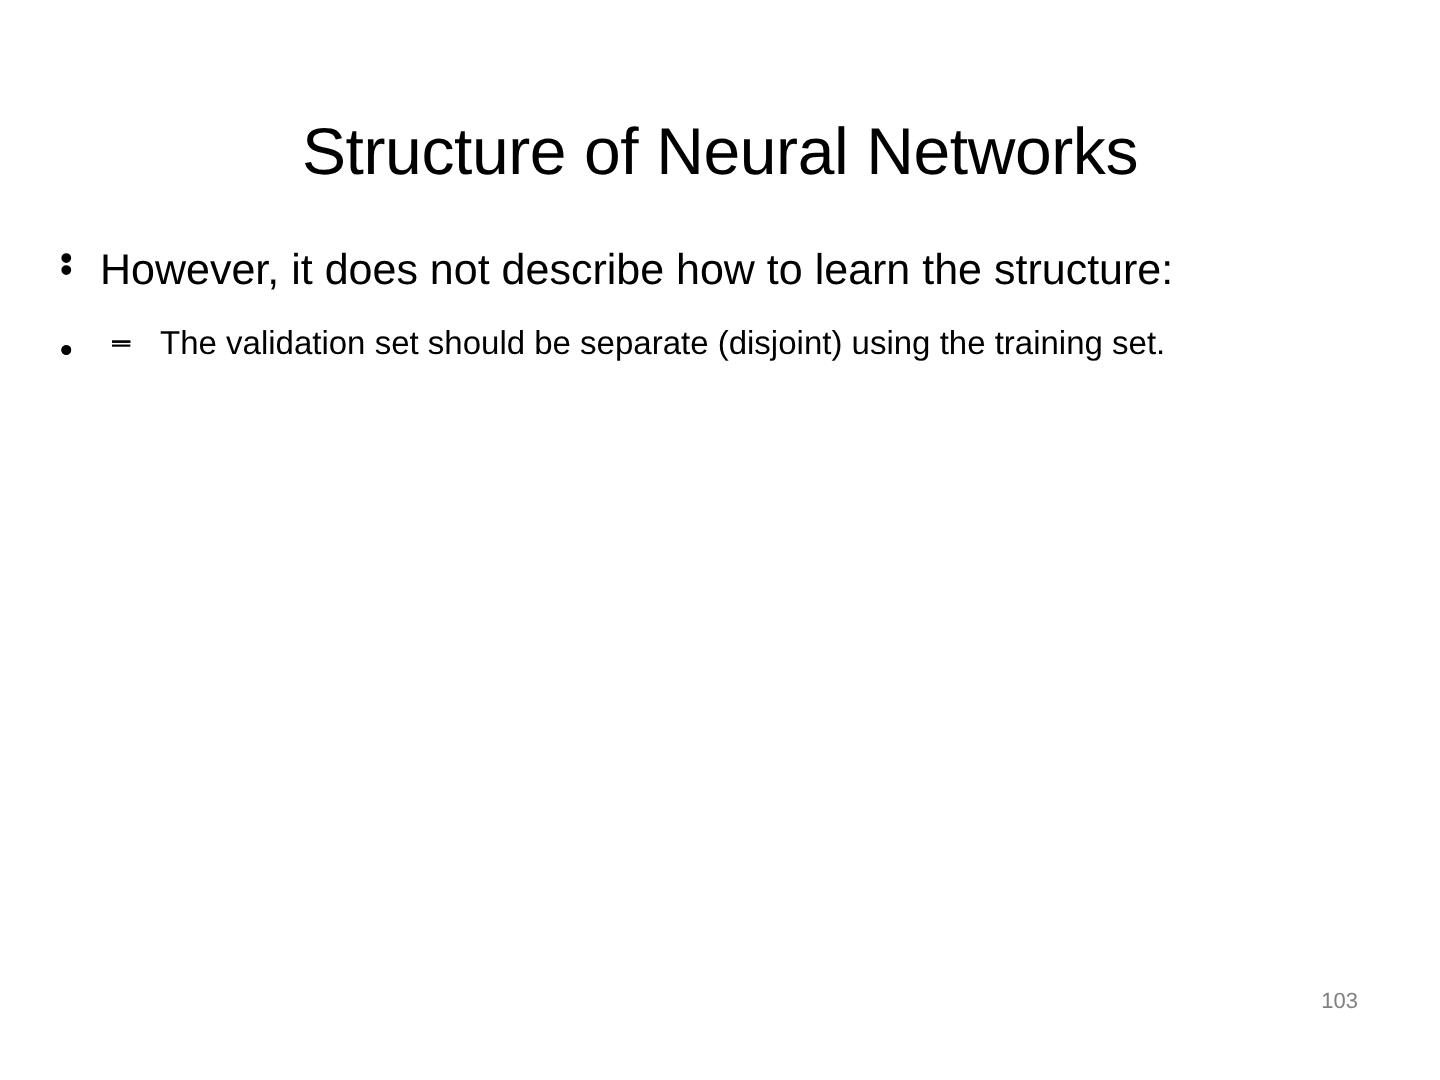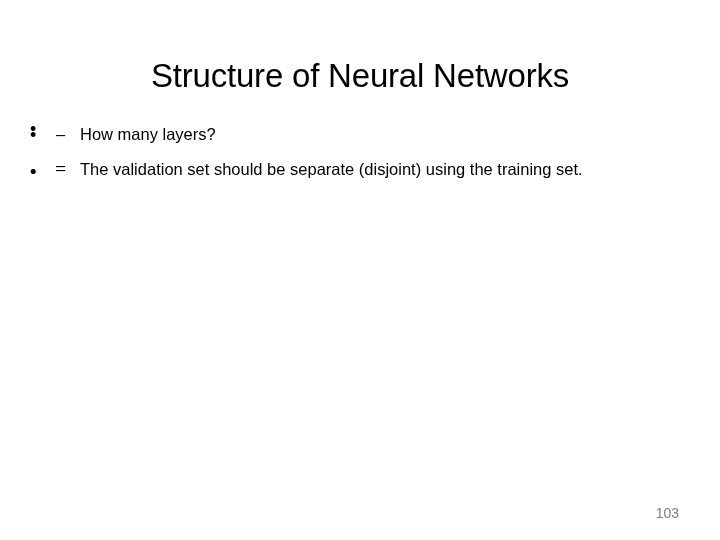--- a/index.html
+++ b/index.html
@@ -76,48 +76,48 @@
     font-size: 16.5px;
     line-height: 25px;
     color: #000000;
   }
   .tight {
     margin-bottom: 1px;
   }
   .page-number {
     position: absolute;
     right: 41px;
-    bottom: 20px;
-    font-size: 14px;
+    bottom: 32px;
+    font-size: 11px;
     line-height: 14px;
     color: #808080;
     text-align: left;
   }
 </style>
 </head>
 <body>
 
 <div class="slide">
 
   <div class="slide-title">Structure of Neural Networks</div>
 
   <div class="body-content">
 
     <div class="lvl1">
       <span class="marker">•</span>
     </div>
 
     <div class="lvl1">
       <span class="marker">•</span>
+      <span>However, it does not describe how to learn the structure:</span>
     </div>
 
     <div class="lvl2-group">
       <div class="lvl2">
         <span class="marker">–</span>
-        <span>How many layers?</span>
       </div>
       <div class="lvl2 tight">
         <span class="marker">–</span>
       </div>
     </div>
 
     <div class="lvl1">
       <span class="marker">•</span>
     </div>
 

